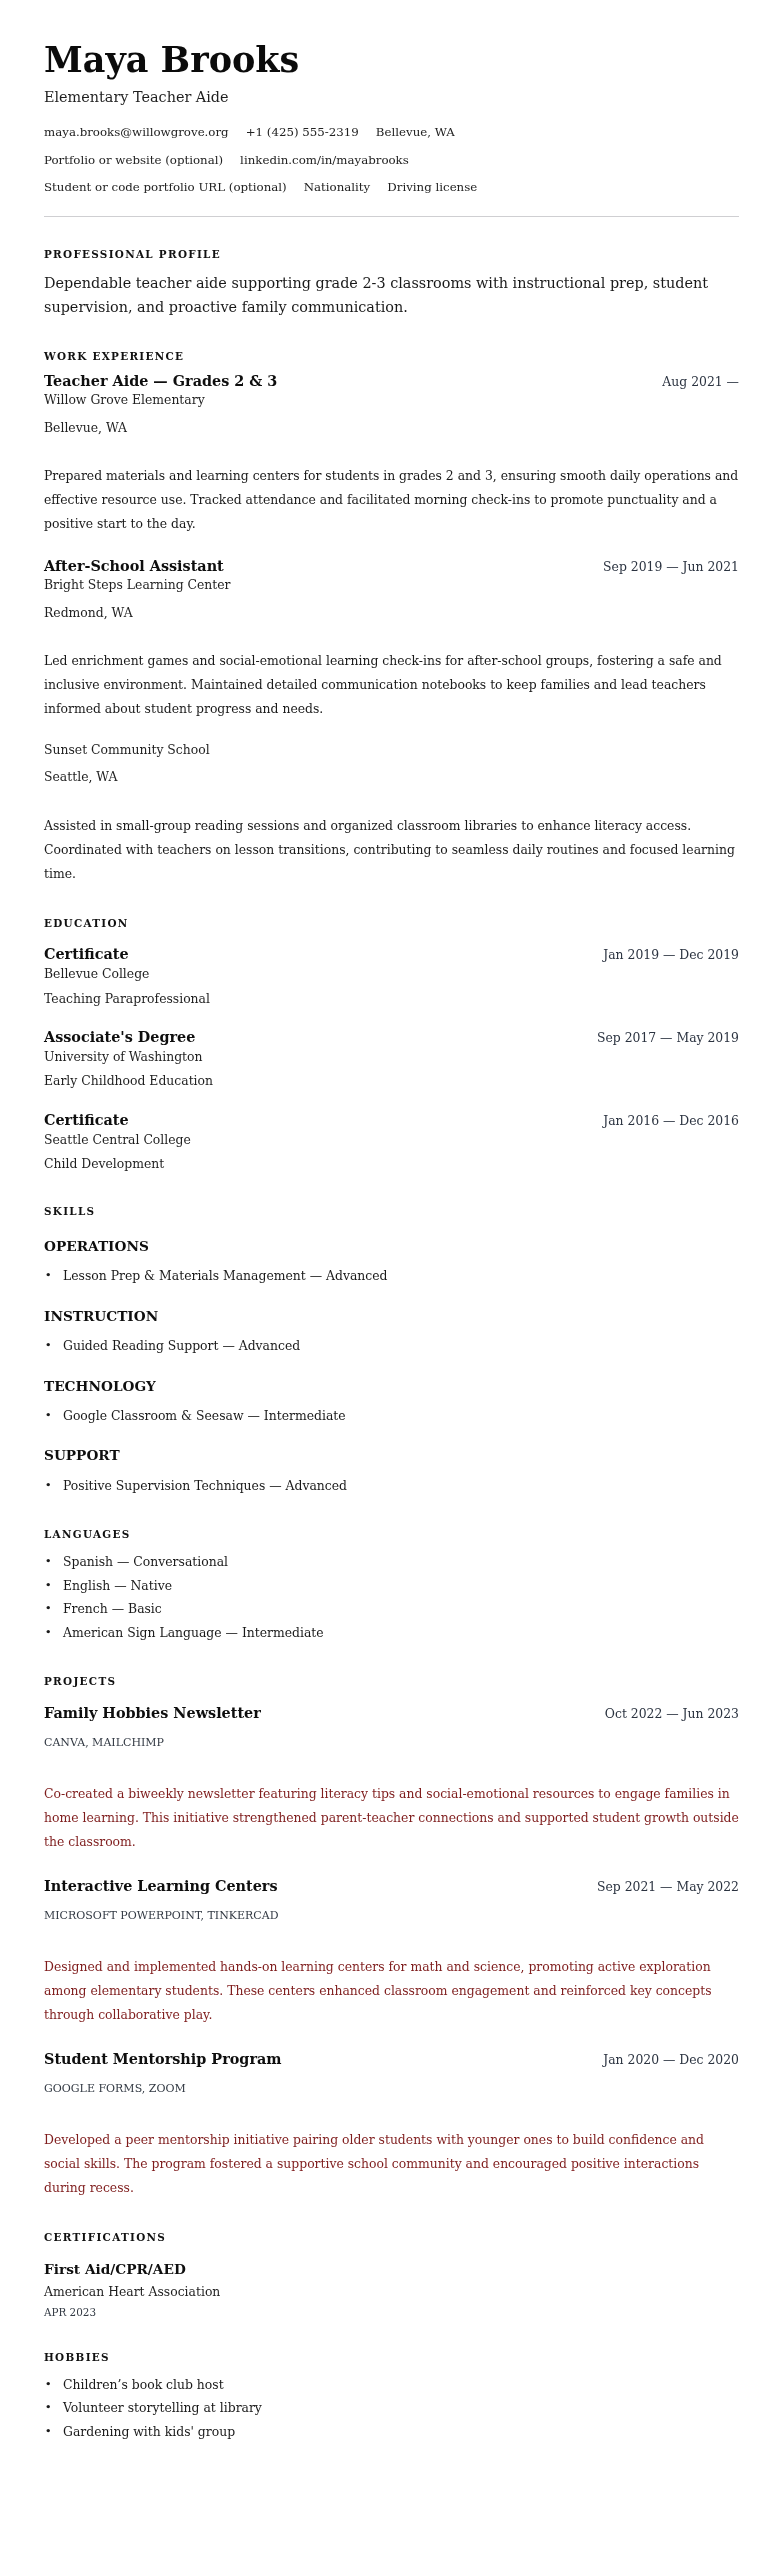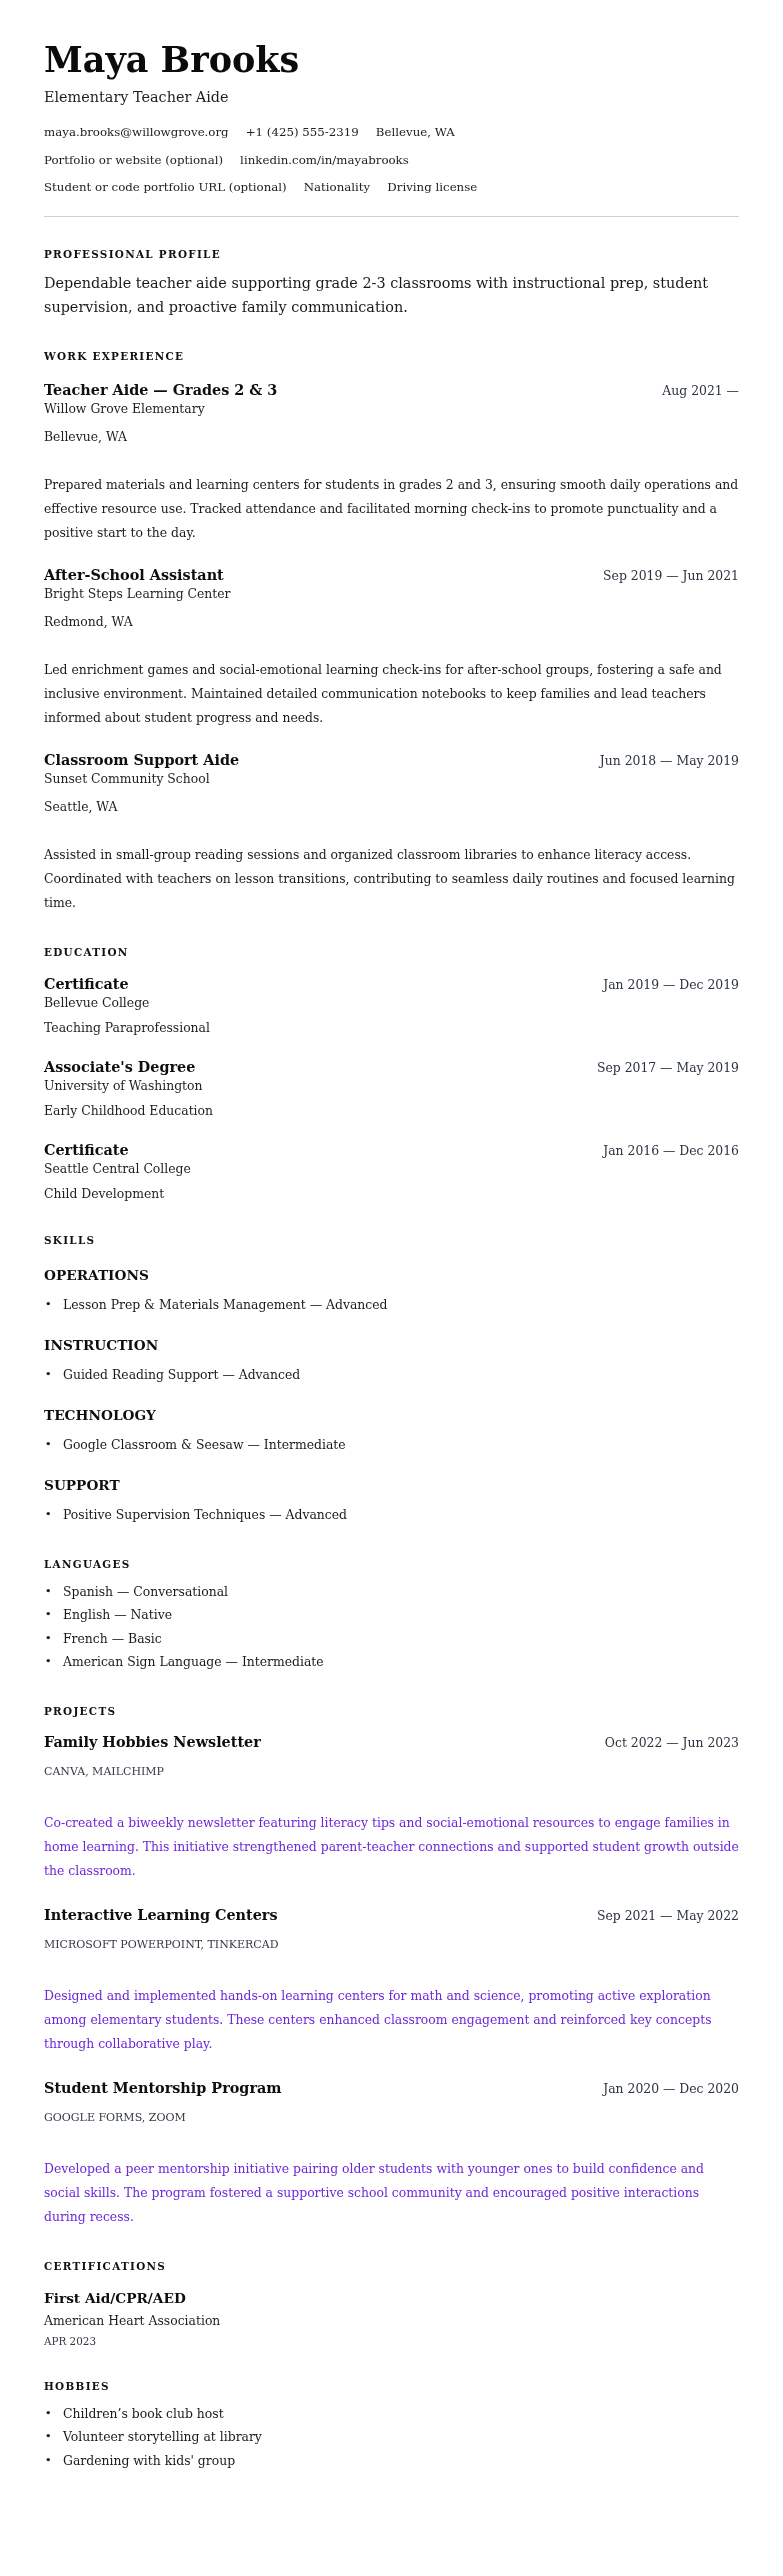--- a/index.html
+++ b/index.html
@@ -16,42 +16,42 @@
   .contact-line span { margin-right: 17px; }
   .divider { border: 0; border-top: 1.3px solid #cfcfd2; margin: 21px 0 0 0; height: 0; }
 
   .section-title {
     font-size: 10.4px; font-weight: bold; letter-spacing: 1.3px; text-transform: uppercase;
     margin: 31px 0 0 0; line-height: 13px; color: #111;
   }
   .section-title.first { margin-top: 31px; }
   .profile-text { font-size: 14.4px; line-height: 24px; margin: 10.4px 0 0 0; color: #1a1a1a; }
 
-  .entry { margin-top: 17px; }
+  .entry { margin-top: 8px; }
   .entry-head { display: flex; justify-content: space-between; align-items: baseline; }
   .entry-title { font-size: 14.4px; font-weight: bold; line-height: 19.6px; color: #0e0e0e; }
   .entry-date { font-size: 12.4px; color: #2b3340; line-height: 18.3px; }
   .entry-sub { font-size: 12.4px; line-height: 18.3px; color: #1f1f1f; }
   .entry-loc { font-size: 12.4px; line-height: 18.3px; margin-top: 9.1px; color: #1f1f1f; }
   .entry-desc { font-size: 12.4px; line-height: 24px; margin-top: 27.4px; color: #1a1a1a; }
   .work-entry + .work-entry { margin-top: 19.6px; }
 
   .edu-entry { margin-top: 14.4px; }
   .edu-entry + .edu-entry { margin-top: 19.6px; }
   .edu-field { font-size: 12.4px; line-height: 18.3px; margin-top: 6.5px; color: #1f1f1f; }
 
   .skill-cat { font-size: 13.7px; font-weight: bold; margin-top: 19px; line-height: 18.3px; color: #0e0e0e; }
   ul.bullets { margin: 9.1px 0 0 0; padding-left: 19px; list-style: none; }
   ul.bullets li { font-size: 12.4px; line-height: 23.5px; position: relative; color: #1a1a1a; }
   ul.bullets li::before { content: "•"; position: absolute; left: -18.3px; top: 0; font-size: 11.8px; }
 
   .proj-entry { margin-top: 14.4px; }
   .proj-entry + .proj-entry { margin-top: 22px; }
   .proj-tech { font-size: 11px; color: #333a44; text-transform: uppercase; line-height: 15.7px; margin-top: 12px; }
-  .proj-desc { font-size: 12.4px; line-height: 24px; margin-top: 31px; color: #6d28d9; }
+  .proj-desc { font-size: 12.4px; line-height: 24px; margin-top: 31px; color: #7f1d1d; }
 
   .cert-name { font-size: 13.7px; font-weight: bold; margin-top: 15.7px; line-height: 18.3px; color: #0e0e0e; }
   .cert-issuer { font-size: 12.4px; line-height: 18.3px; margin-top: 5.2px; color: #1f1f1f; }
   .cert-date { font-size: 10.4px; line-height: 14.4px; margin-top: 3.9px; color: #333a44; text-transform: uppercase; }
 </style>
 </head>
 <body>
 
 <div class="page">
 
@@ -94,24 +94,20 @@
       <div class="entry-head">
         <div class="entry-title">After-School Assistant</div>
         <div class="entry-date">Sep 2019 — Jun 2021</div>
       </div>
       <div class="entry-sub">Bright Steps Learning Center</div>
       <div class="entry-loc">Redmond, WA</div>
       <div class="entry-desc">Led enrichment games and social-emotional learning check-ins for after-school groups, fostering a safe and inclusive environment. Maintained detailed communication notebooks to keep families and lead teachers informed about student progress and needs.</div>
     </div>
 
     <div class="entry work-entry">
-      <div class="entry-head">
-        <div class="entry-title">Classroom Support Aide</div>
-        <div class="entry-date">Jun 2018 — May 2019</div>
-      </div>
       <div class="entry-sub">Sunset Community School</div>
       <div class="entry-loc">Seattle, WA</div>
       <div class="entry-desc">Assisted in small-group reading sessions and organized classroom libraries to enhance literacy access. Coordinated with teachers on lesson transitions, contributing to seamless daily routines and focused learning time.</div>
     </div>
   </section>
 
   <section>
     <h2 class="section-title">Education</h2>
 
     <div class="edu-entry">

